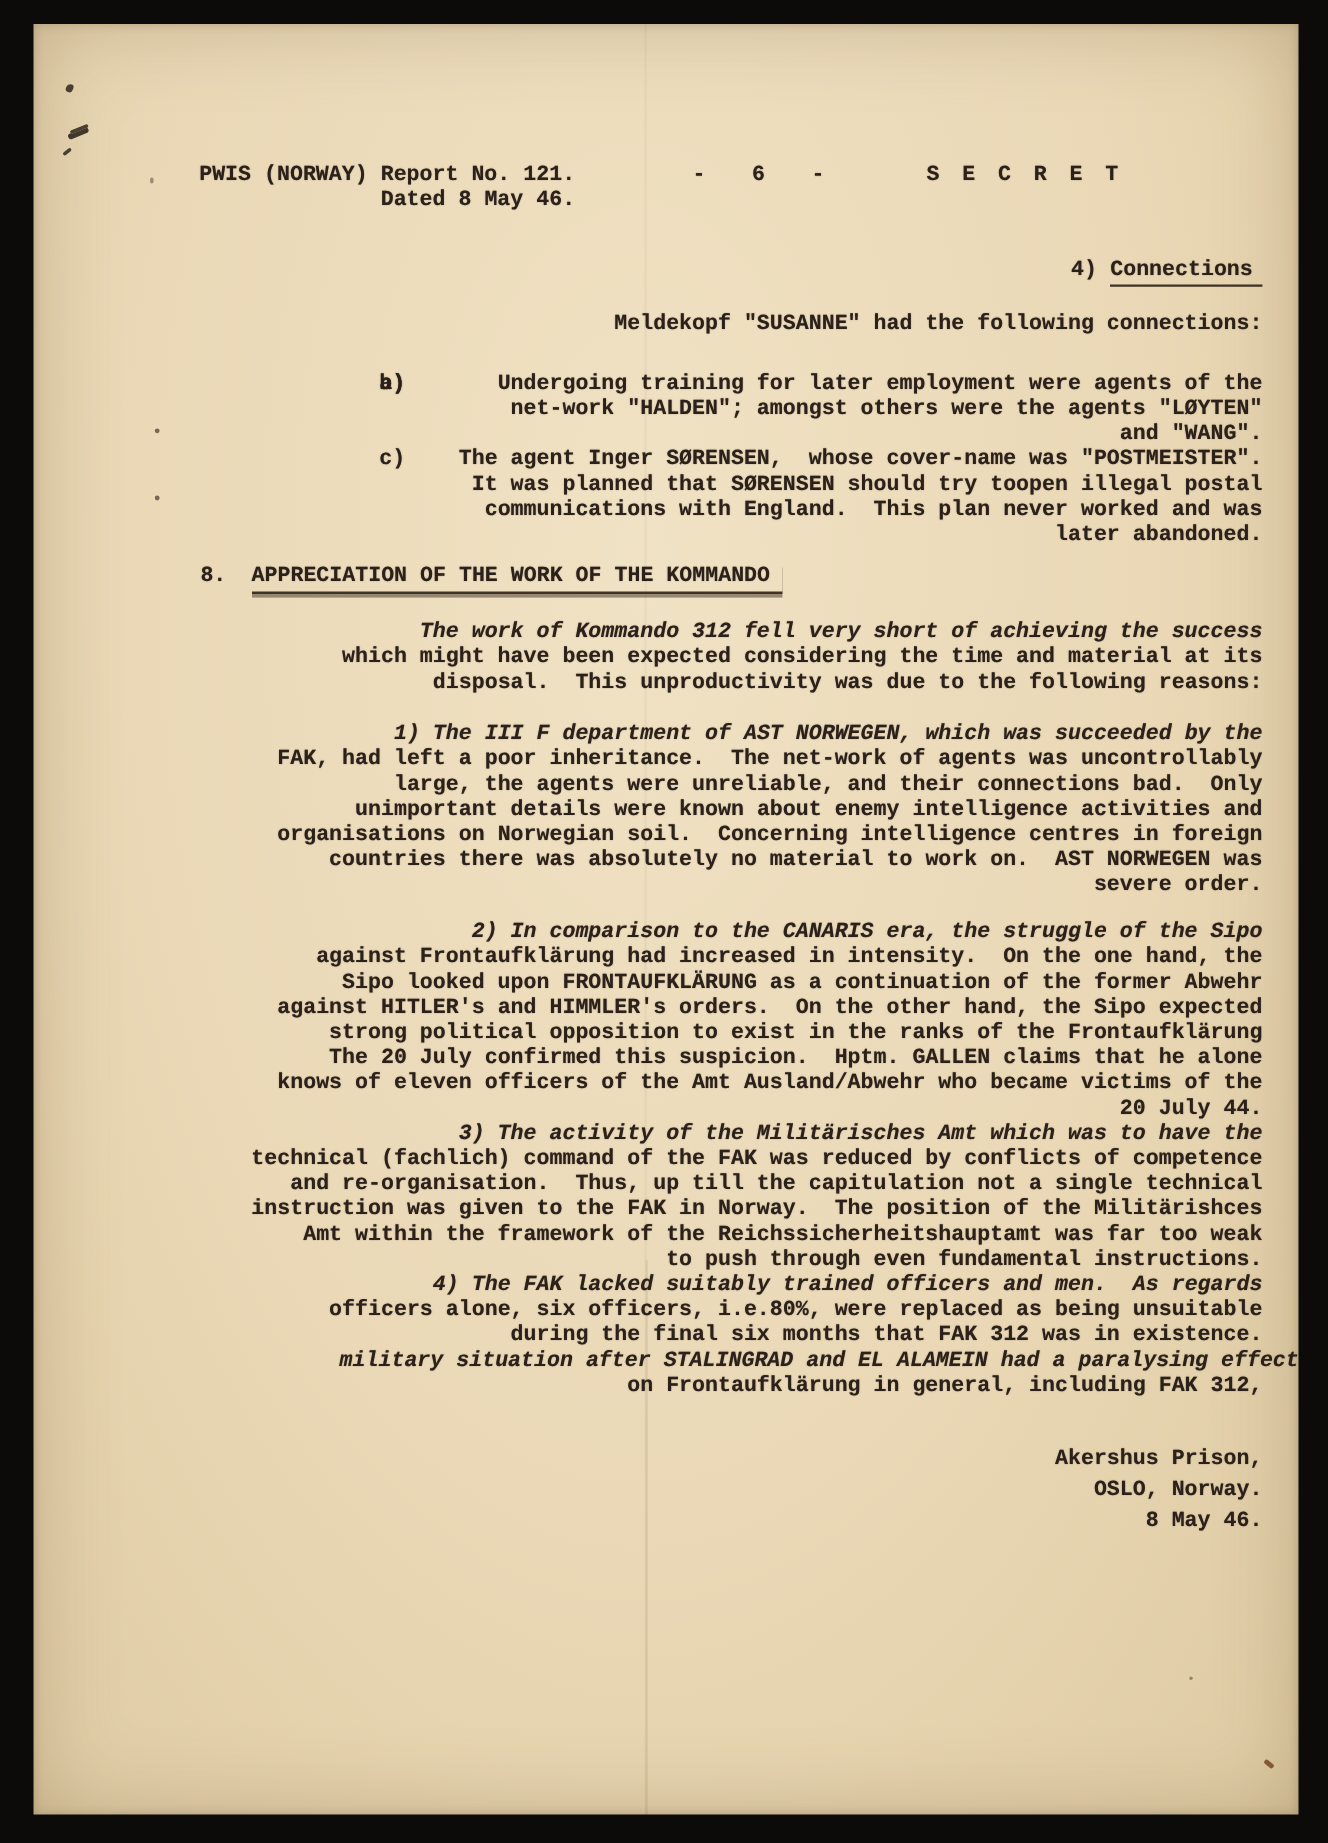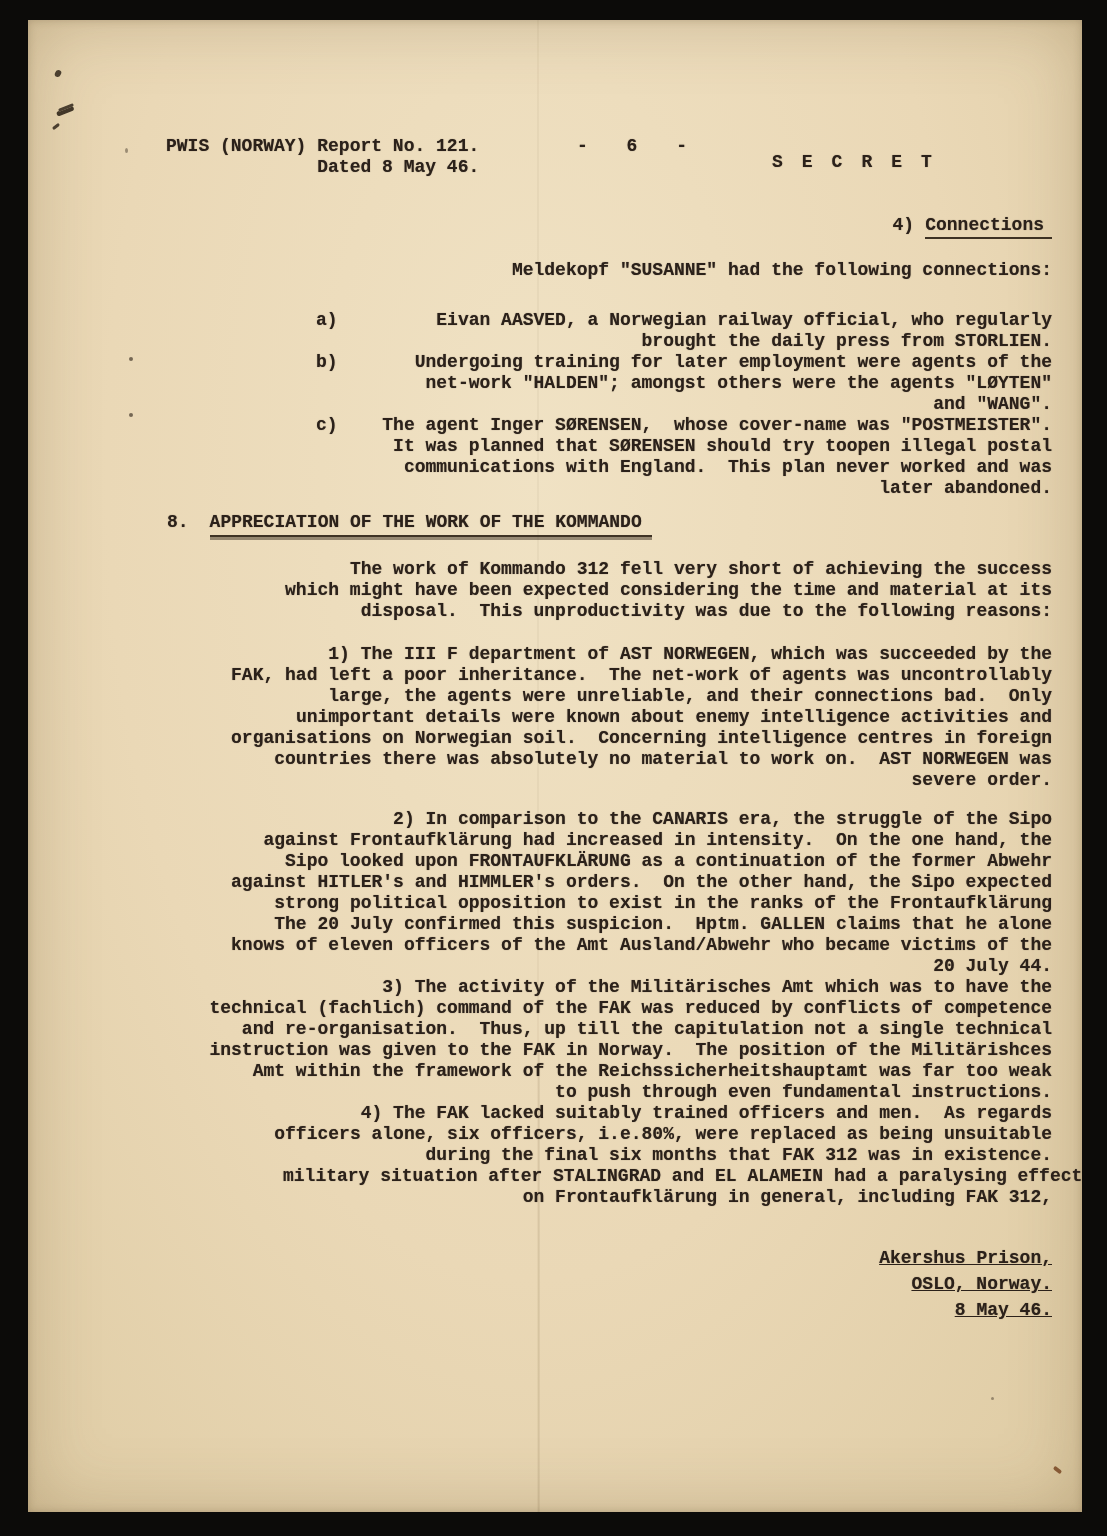--- a/index.html
+++ b/index.html
@@ -20,47 +20,47 @@
     color:#2b211a;
     font-size:18px;font-weight:700;line-height:21px;
     text-shadow:0 0 1px rgba(43,33,26,.55);
     text-align:right;
   }
   .tline{white-space:pre;min-height:21px;}
   
   .hdr{position:relative;height:42px;}
   .hdr-left{position:absolute;left:11px;top:0;}
   .hdr-page{position:absolute;left:422px;top:0;letter-spacing:14px;}
-  .hdr-secret{position:absolute;left:617px;top:16px;letter-spacing:19px;}
+  .hdr-secret{position:absolute;left:617px;top:0;letter-spacing:19px;}
   
   .s4{margin-top:37px;padding-left:133px;}
   .s4-num{margin-right:11px;}
   .u-word{
     border-bottom:2px solid rgba(43,32,20,.9);
     padding-bottom:2px;padding-right:8px;
   }
   .meldekopf{margin-top:24px;padding-left:228px;}
   .conn-list{margin-top:29px;}
   .conn-item{position:relative;padding-left:189px;}
   .conn-marker{position:absolute;left:161px;top:0;}
   
   .s8{margin-top:13px;padding-left:12px;display:flex;}
   .s8-num{margin-right:21px;}
   .s8-title{
     border-bottom:2px solid rgba(43,32,20,.9);
     box-shadow:0 3px 0 rgba(43,32,20,.45);
     padding-bottom:2px;padding-right:10px;
   }
   .para{margin-top:0;}
-  .indent-first > .tline:first-child{text-indent:128px;}
+  .indent-first > .tline:first-child{text-indent:128px;font-style:italic;}
   .intro-para{margin-top:22px;}
   .pt1{margin-top:22px;}
   .pt2{margin-top:18px;}
   .signoff{margin-top:37px;line-height:26px;}
-  .signoff .tline{min-height:26px;text-decoration:underline;}
+  .signoff .tline{min-height:26px;}
   
   .speck{position:absolute;background:rgba(38,28,18,.8);}
   .mk1{left:27px;top:50px;width:6px;height:7px;border-radius:60% 40% 55% 45%;transform:rotate(20deg);}
   .mk2{left:30px;top:86px;width:16px;height:3px;border-radius:2px;transform:rotate(-22deg);
        box-shadow:-2px 3px 0 1px rgba(38,28,18,.85);}
   .mk3{left:24px;top:105px;width:8px;height:3px;border-radius:2px;transform:rotate(-38deg);}
   .mk4{left:101px;top:337px;width:4px;height:4px;border-radius:50%;opacity:.75;}
   .mk5{left:101px;top:393px;width:4px;height:4px;border-radius:50%;opacity:.75;}
   .mk6{left:97px;top:128px;width:3px;height:5px;border-radius:50%;opacity:.5;}
   .mk7{left:963px;top:1377px;width:3px;height:3px;border-radius:50%;opacity:.5;}
@@ -91,24 +91,20 @@
 
     <div class="s4">
       <span class="s4-num">4)</span><span class="u-word">Connections</span>
     </div>
 
     <div class="meldekopf tline">Meldekopf "SUSANNE" had the following connections:</div>
 
     <div class="conn-list">
       <div class="conn-item">
         <span class="conn-marker">a)</span>
-        <div>
-            <div class="tline">Eivan AASVED, a Norwegian railway official, who regularly</div>
-            <div class="tline">brought the daily press from STORLIEN.</div>
-          </div>
       </div>
       <div class="conn-item">
         <span class="conn-marker">b)</span>
         <div>
             <div class="tline">Undergoing training for later employment were agents of the</div>
             <div class="tline">net-work "HALDEN"; amongst others were the agents "LØYTEN"</div>
             <div class="tline">and "WANG".</div>
           </div>
       </div>
       <div class="conn-item">

